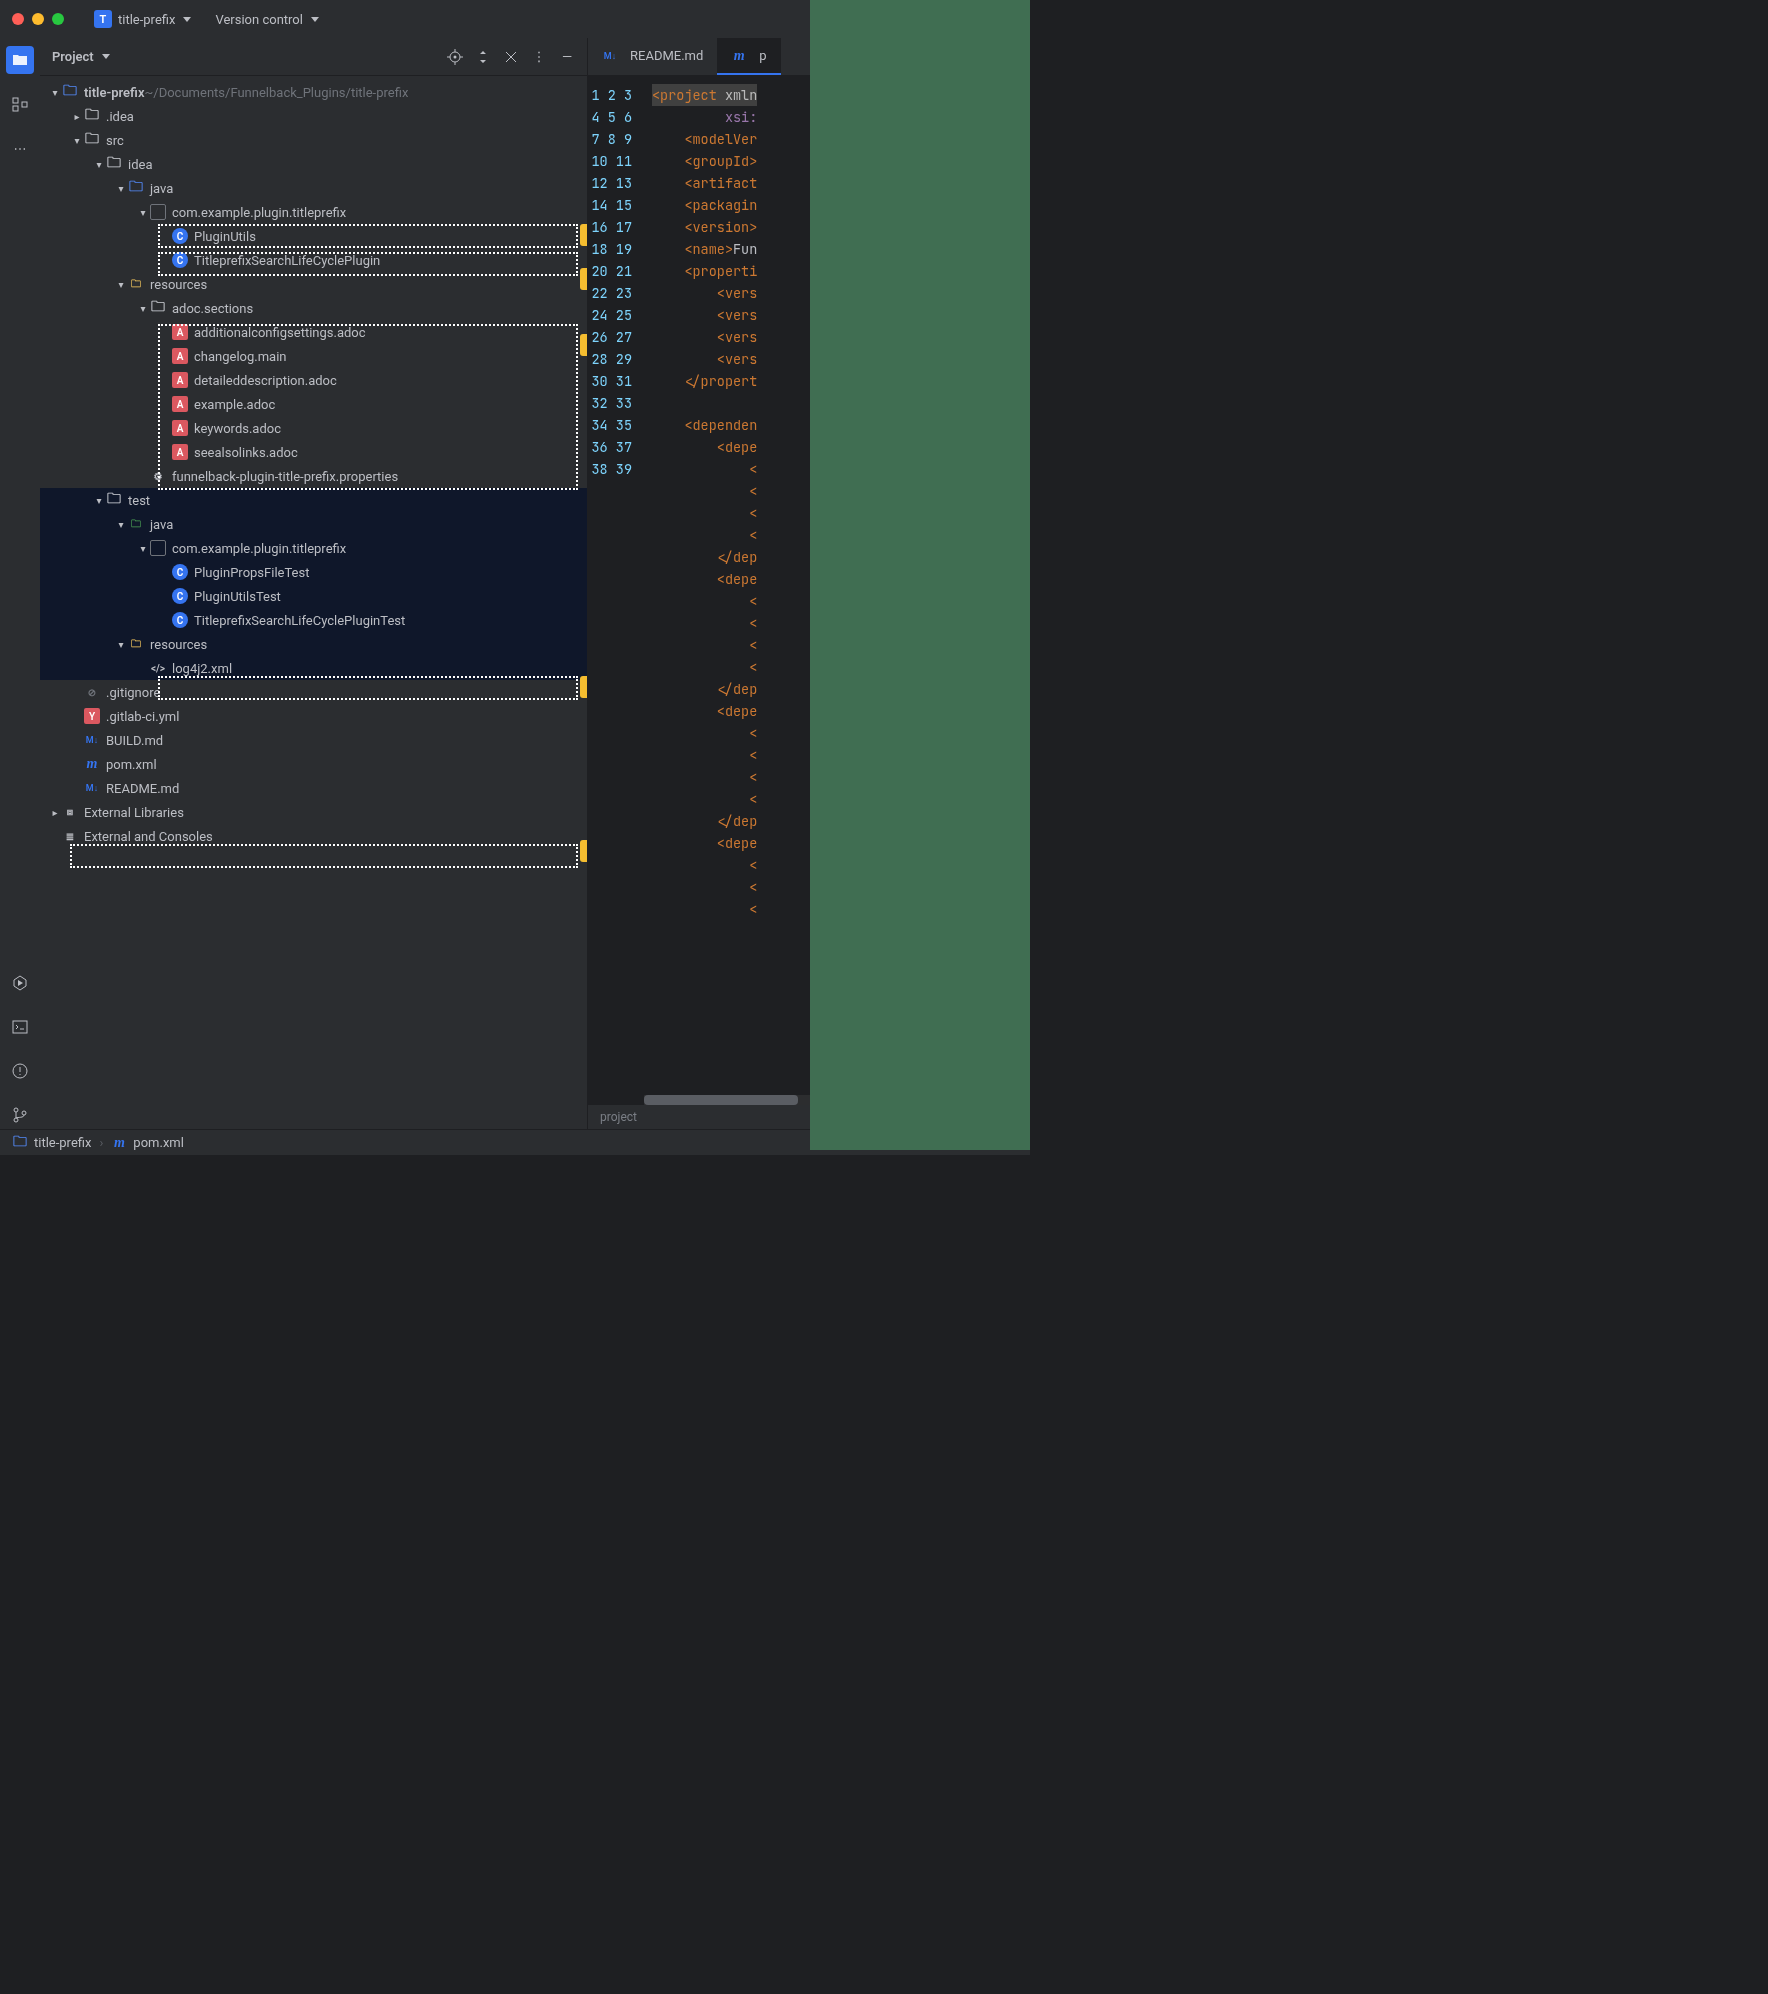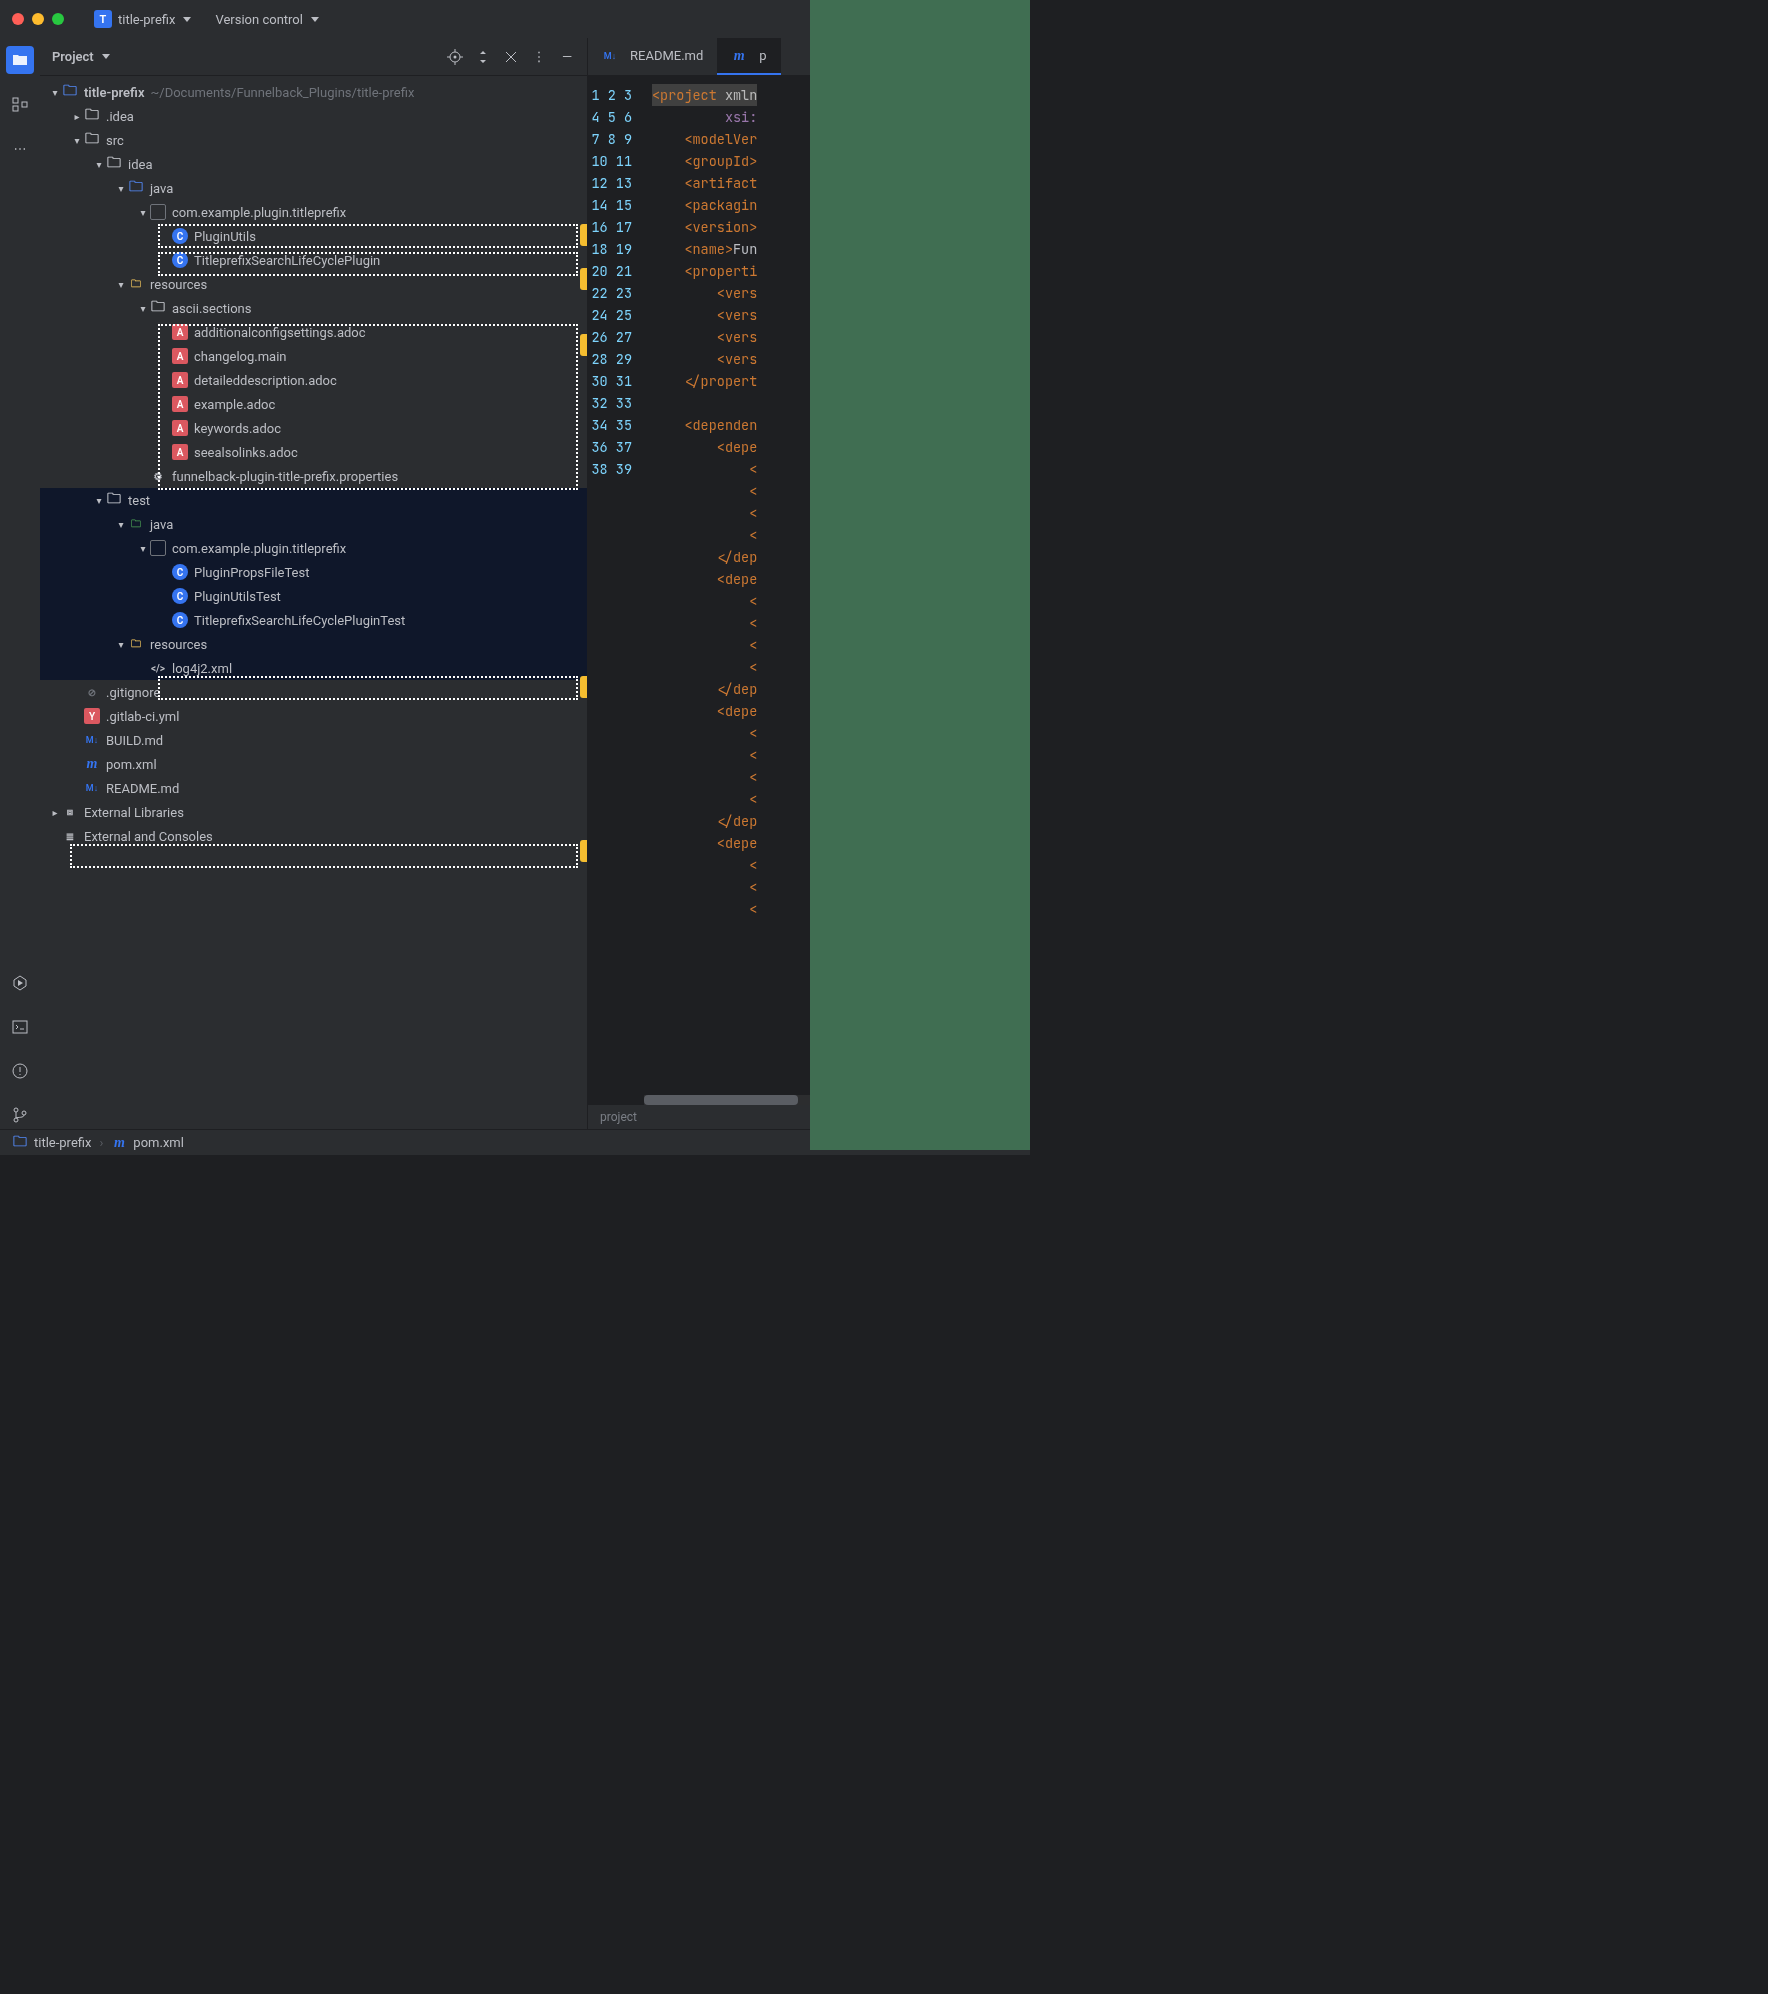--- a/index.html
+++ b/index.html
@@ -47,21 +47,21 @@
 .ic.prop{color:#bcbec4}
 .ic.xml{color:#bcbec4}
 .ic.md{color:#3574f0;font-size:9px}
 .ic.mvn{color:#3574f0;font-style:italic;font-family:serif;font-size:14px}
 .ic.git{color:#6f737a}
 .ic.yml{background:#db5860;color:#fff}
 .ic.lib{color:#bcbec4}
 .ic.scratch{color:#bcbec4}
 .ic.res{color:#f2c55c}
 .lbl{color:#bcbec4}
-.lbl.dim{color:#6f737a;margin-left:6px}
+.lbl.dim{color:#6f737a;}
 
 
 .callout-box{position:absolute;border:2px dotted #fff;pointer-events:none;z-index:5}
 .callout-num{position:absolute;width:22px;height:22px;background:#f5bd30;color:#000;font-weight:700;display:flex;align-items:center;justify-content:center;border-radius:3px;font-size:13px;z-index:6}
 
 
 .editor{flex:1;display:flex;flex-direction:column;background:#1e1f22;min-width:0;position:relative}
 .tabs{height:38px;display:flex;align-items:stretch;border-bottom:1px solid #1e1f22;background:#2b2d30}
 .tab{display:flex;align-items:center;padding:0 14px;gap:6px;color:#bcbec4;border-bottom:2px solid transparent}
 .tab.active{border-bottom-color:#3574f0;background:#1e1f22}
@@ -229,21 +229,21 @@
               <span class="lbl">TitleprefixSearchLifeCyclePlugin</span>
             </div>
         <div class="row" style="padding-left:74px">
               <span class="arrow open"></span>
               <span class="ic res">🗀</span>
               <span class="lbl">resources</span>
             </div>
         <div class="row" style="padding-left:96px">
               <span class="arrow open"></span>
               <span class="ic folder"></span>
-              <span class="lbl">ascii.sections</span>
+              <span class="lbl">adoc.sections</span>
             </div>
         <div class="row" style="padding-left:118px">
               <span class="arrow none"></span>
               <span class="ic adoc">A</span>
               <span class="lbl">additionalconfigsettings.adoc</span>
             </div>
         <div class="row" style="padding-left:118px">
               <span class="arrow none"></span>
               <span class="ic adoc">A</span>
               <span class="lbl">changelog.main</span>

